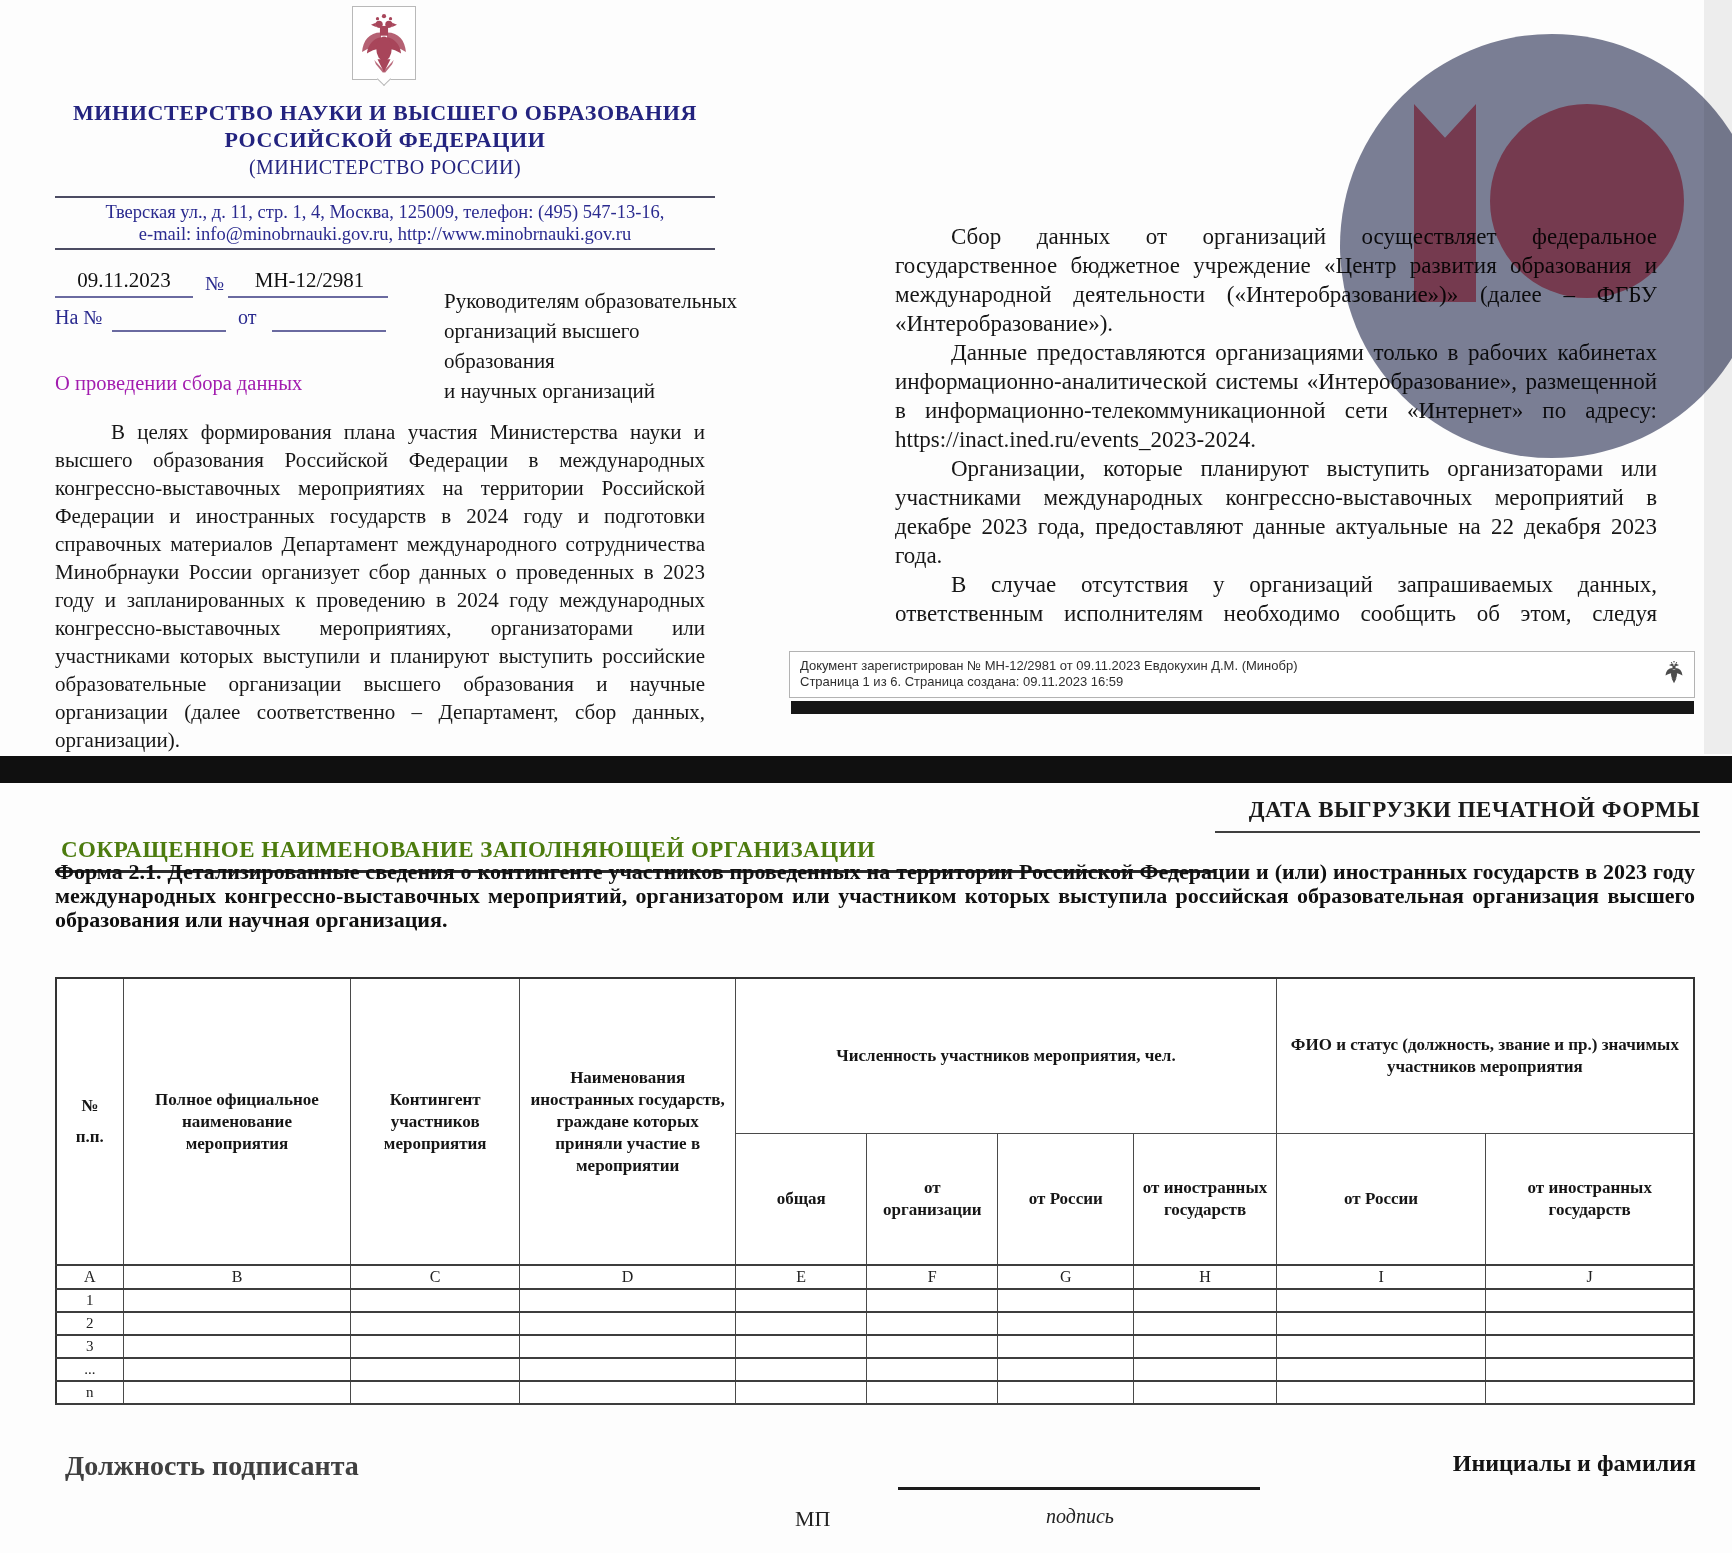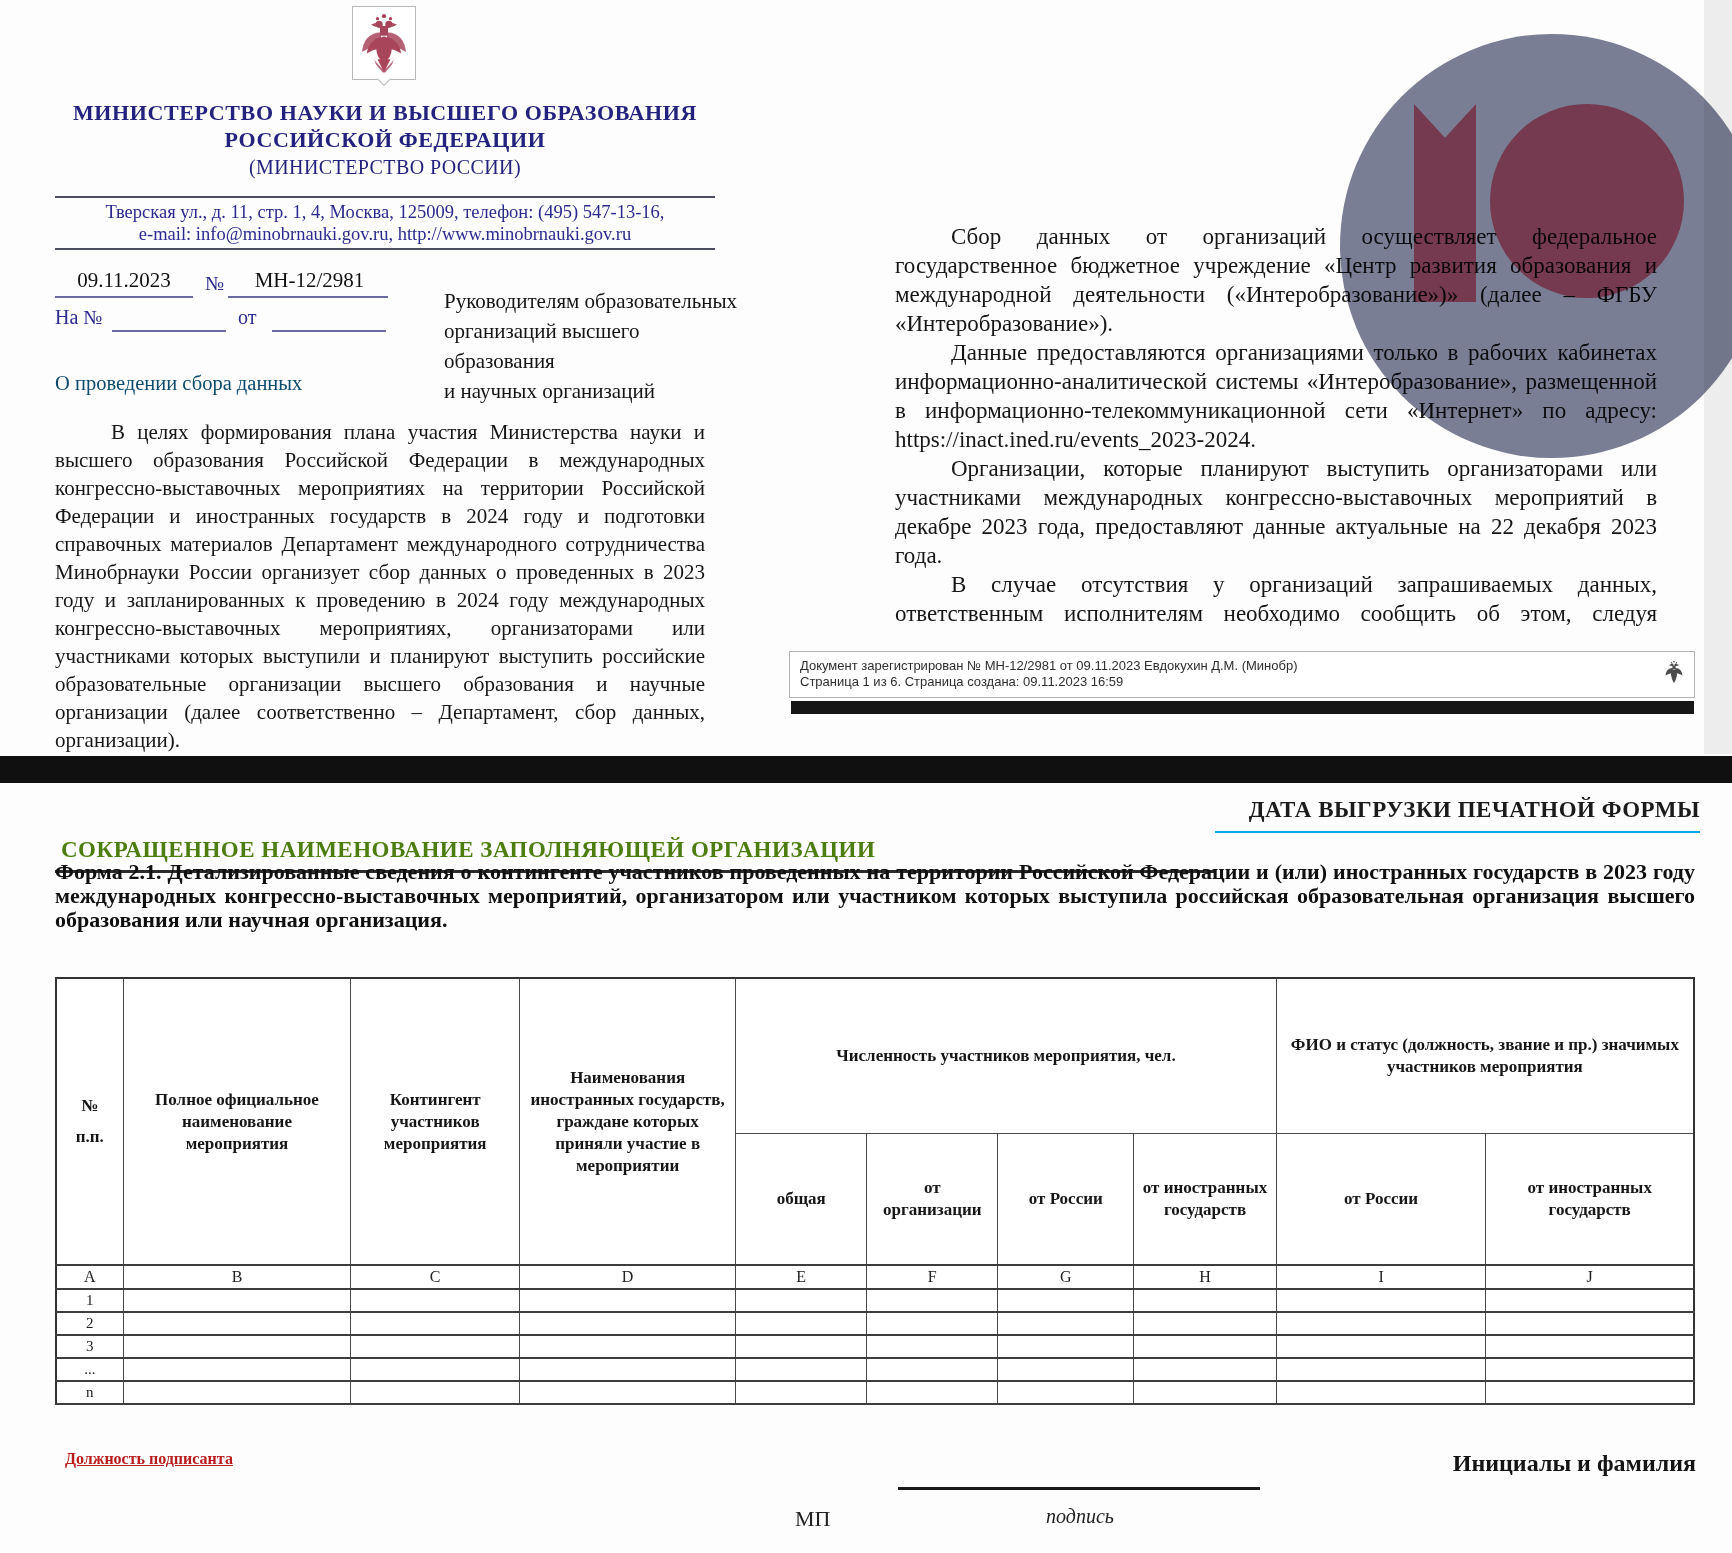--- a/index.html
+++ b/index.html
@@ -17,21 +17,21 @@
         color:#23237f;letter-spacing:.6px;}
   .ministry-short{left:55px;width:660px;text-align:center;font-size:20px;color:#23237f;letter-spacing:.4px;}
   .rule{left:55px;width:660px;border-top:2px solid #4c4c63;height:0;}
   .addr{left:55px;width:660px;text-align:center;font-size:18.5px;line-height:22px;color:#2a2a8f;}
 
   .field-val{font-size:21px;color:#111;text-align:center;}
   .blank{border-bottom:2px solid #6a6aa0;height:0;}
   .blue-lbl{font-size:20px;color:#2a2a8f;}
 
   .addressee{left:444px;top:286px;width:300px;font-size:21px;line-height:30px;color:#141414;}
-  .subject{left:55px;top:372px;font-size:20.5px;color:#0c4a6e;}
+  .subject{left:55px;top:372px;font-size:20.5px;color:#a21caf;}
   .body-left{left:55px;top:418px;width:650px;font-size:21px;line-height:28px;text-align:justify;color:#161616;}
   .body-left p, .body-right p{margin:0;text-indent:56px;}
   .body-right{left:895px;top:222px;width:762px;font-size:23px;line-height:29px;text-align:justify;color:#161616;}
   .body-right p.cont{text-align-last:justify;}
 
   
   .wm{mix-blend-mode:multiply;opacity:.9;z-index:5;pointer-events:none;}
   .wm-gray{left:1340px;top:34px;width:424px;height:424px;border-radius:50%;background:#6d7189;}
   .wm-bar{left:1414px;top:104px;width:62px;height:198px;background:#f4657a;
         clip-path:polygon(0 0,50% 17%,100% 0,100% 100%,0 100%);}
@@ -41,38 +41,38 @@
   .stamp{left:789px;top:651px;width:906px;height:47px;border:1px solid #b3b3b3;background:#fff;box-sizing:border-box;
         font-family:"Liberation Sans","DejaVu Sans",sans-serif;font-size:13px;line-height:16px;color:#2e2e2e;
         padding:6px 10px;}
   .stamp svg{position:absolute;right:10px;top:8px;}
   .bar-short{left:791px;top:701px;width:903px;height:13px;background:#161616;}
   .bar-full{left:0;top:756px;width:1732px;height:27px;background:#101010;}
 
   
   .org-blank{left:55px;top:797px;width:1160px;height:36px;border-bottom:3px solid #2b2b2b;
         font-size:23px;font-weight:bold;letter-spacing:.5px;color:#4d7c0f;padding-left:6px;box-sizing:border-box;margin-top:40px;}
-  .date-blank{left:1215px;top:797px;width:485px;height:36px;border-bottom:2px solid #0ea5e9;
+  .date-blank{left:1215px;top:797px;width:485px;height:36px;border-bottom:2px solid #404040;
         font-size:23px;font-weight:bold;letter-spacing:.5px;color:#1b1b1b;text-align:right;box-sizing:border-box;}
   .form-title{left:55px;top:860px;width:1640px;font-size:22px;line-height:24px;font-weight:bold;
         text-align:justify;color:#101010;}
 
   .form-table{left:55px;top:977px;width:1640px;}
   table{border-collapse:collapse;table-layout:fixed;width:100%;background:#fff;}
   th,td{border:1px solid #4a4a4a;vertical-align:middle;text-align:center;padding:2px 6px;box-sizing:border-box;
         font-family:"Liberation Serif","DejaVu Serif",serif;overflow:hidden;}
   th{font-weight:bold;font-size:17px;line-height:22px;color:#161616;}
   table{border:2px solid #333;}
   tr.hdr1 th{height:155px;}
   tr.hdr2 th{height:132px;}
   tr.letters td{height:22px;font-size:16px;color:#222;border-top:2px solid #3d3d3d;border-bottom:2px solid #3d3d3d;}
   tr.data td{height:21px;border-top:2px solid #3d3d3d;border-bottom:2px solid #3d3d3d;font-size:15px;color:#222;}
 
   
-  .signer{left:65px;top:1450px;font-size:16px;font-weight:bold;color:#b91c1c;text-decoration:underline;}
+  .signer{left:65px;top:1450px;font-size:28px;font-weight:bold;color:#404040;}
   .mp{left:795px;top:1493px;font-size:22px;color:#222;margin-top:13px;}
   .sig-line{left:898px;top:1487px;width:362px;border-top:3px solid #1b1b1b;height:0;}
   .sig-caption{left:990px;top:1505px;width:180px;text-align:center;font-size:20px;font-style:italic;color:#222;}
   .initials{left:1350px;top:1450px;width:346px;text-align:right;font-size:24px;font-weight:bold;color:#141414;}
 </style>
 </head>
 <body>
 
 <div id="page">
 

